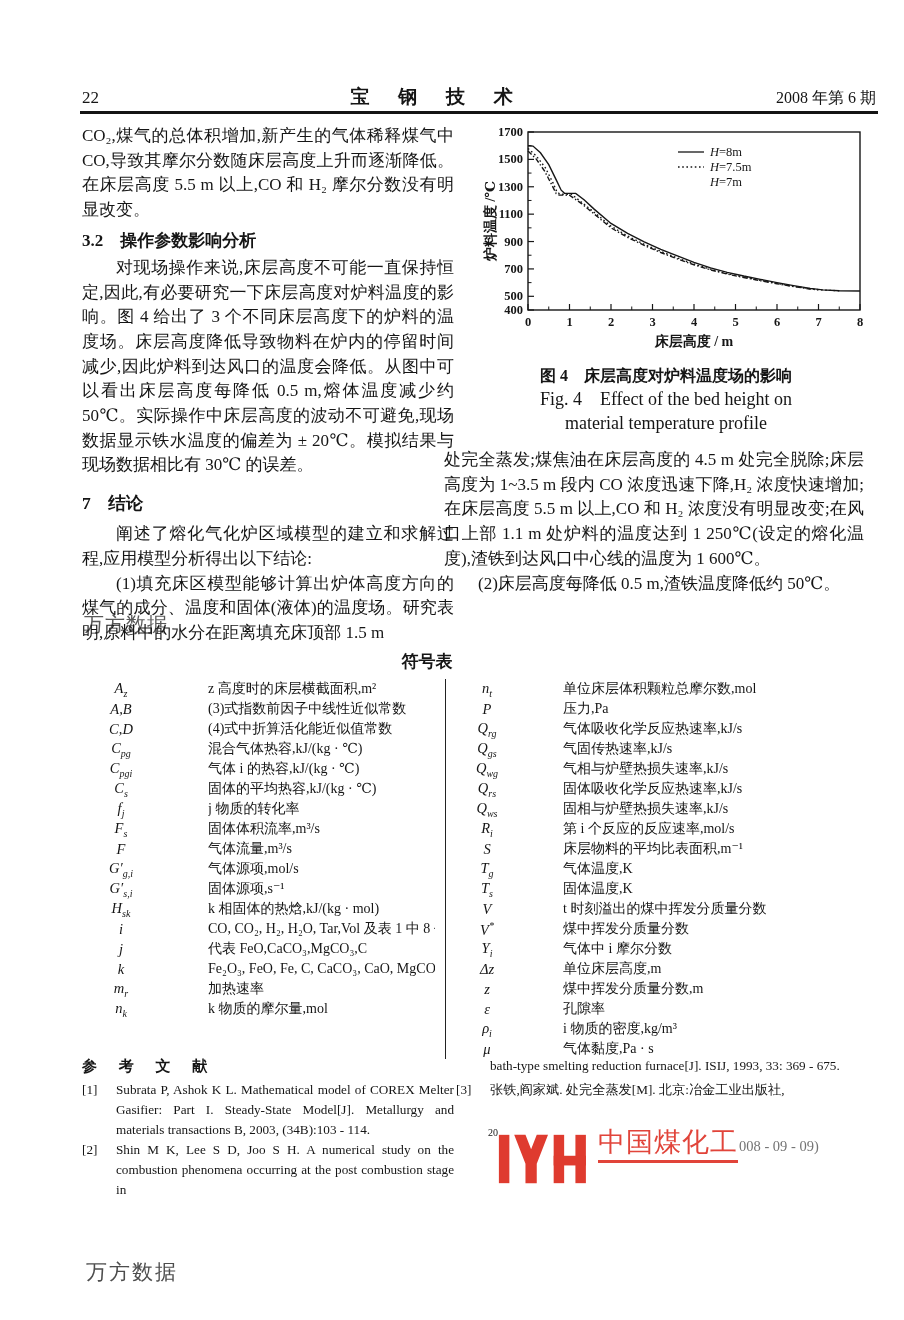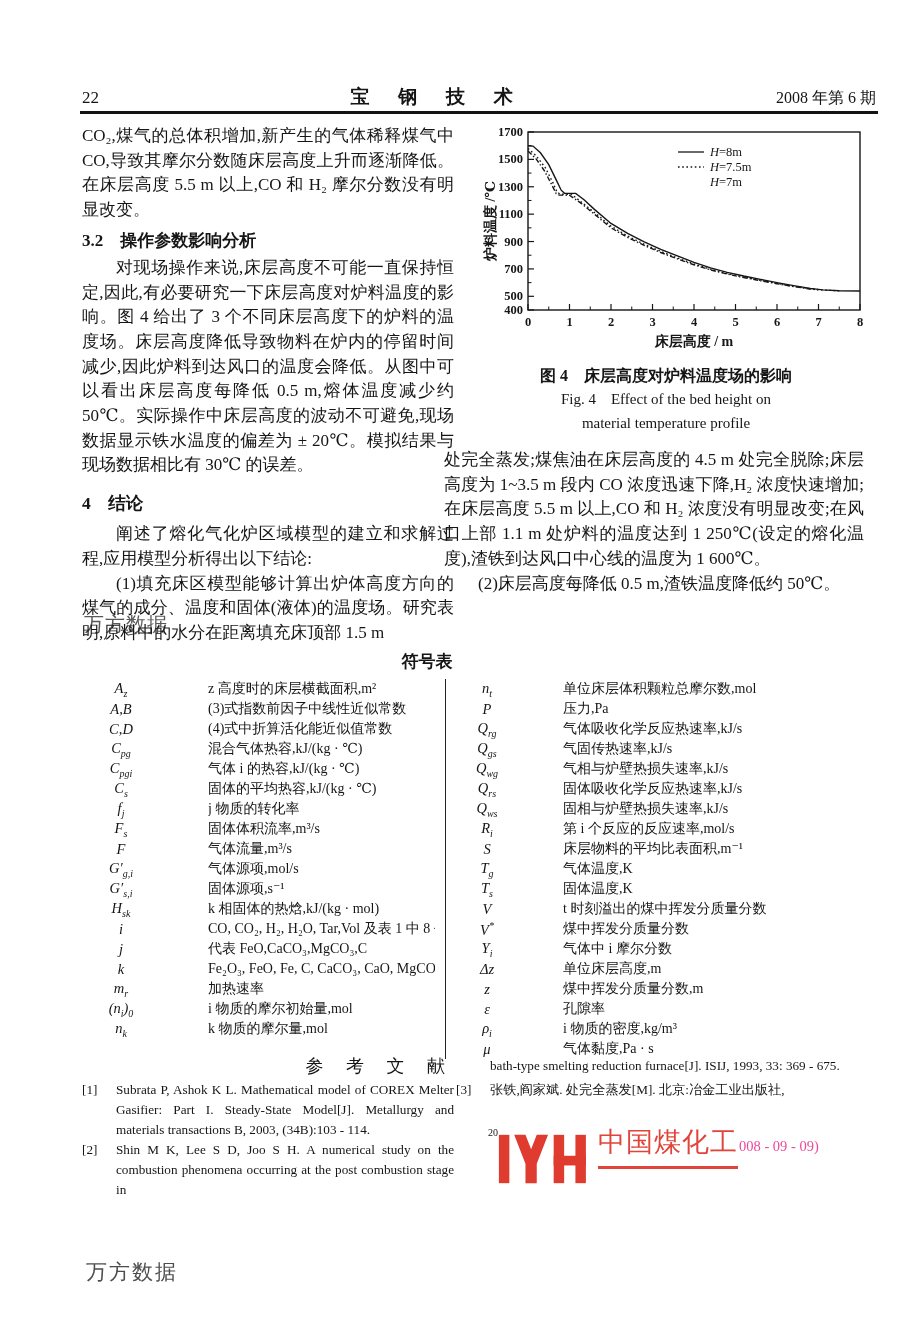--- a/index.html
+++ b/index.html
@@ -14,50 +14,50 @@
   
   #col-left{position:absolute;top:124px;left:82px;width:372px;z-index:2;}
   #fig-block{position:absolute;top:124px;left:456px;width:420px;z-index:2;}
   #rc-text{position:absolute;top:448px;left:444px;width:420px;z-index:2;}
   p.body{margin:0;font-size:17px;line-height:24.7px;text-align:justify;}
   .indent{text-indent:2em;}
   .sec-h{font-size:17px;font-weight:bold;margin:6px 0 4px 0;}
   .sec-h2{font-size:17.5px;font-weight:bold;margin:13px 0 7px 0;}
   
   .cap-cn{margin-top:8px;text-align:center;font-size:16px;font-weight:bold;}
-  .cap-en{text-align:center;font-size:15px;line-height:24px;}
+  .cap-en{text-align:center;font-size:18px;line-height:24px;}
   
   #symbol-title{position:absolute;top:650px;left:82px;width:690px;text-align:center;font-size:17px;font-weight:bold;z-index:2;}
   #symtable{position:absolute;top:679px;left:82px;width:794px;display:flex;z-index:2;}
   .symcol{box-sizing:border-box;}
   .symcol-left{width:364px;border-right:1.6px solid #222;padding-right:10px;}
   .symcol-right{flex:1;padding-left:13px;}
   .symrow{display:flex;height:20px;align-items:center;gap:48px;}
   .symcell{width:78px;text-align:center;font-style:italic;font-size:14.5px;white-space:nowrap;}
   .symcol-right .symcell{width:56px;}
   .symcell sub,.symcell sup{font-size:10px;}
   .defcell{flex:1;font-size:14px;white-space:nowrap;overflow:hidden;}
   
   #refs{position:absolute;top:1056px;left:82px;width:794px;display:flex;z-index:2;}
   .refcol-left{width:372px;}
   .refcol-right{width:420px;margin-left:2px;}
-  .ref-heading{text-align:right;font-size:18px;font-weight:normal;letter-spacing:9px;line-height:20px;}
+  .ref-heading{text-align:left;font-size:15px;font-weight:bold;letter-spacing:9px;line-height:20px;}
   .ref-items{margin-top:4px;}
   .refitem{display:flex;font-size:13.2px;line-height:20px;}
   .refmark{width:34px;flex:none;}
   .reftext{flex:1;text-align:justify;}
   .refcont{font-size:13.2px;line-height:20px;padding-left:34px;text-align:justify;}
   
   #inline-wm{position:absolute;top:611px;left:84px;font-size:20px;color:#3c3c3c;opacity:.85;letter-spacing:1px;z-index:1;}
   #footer-wm{position:absolute;top:1258px;left:86px;font-size:21px;color:#4d4d4d;letter-spacing:2px;z-index:2;}
   #cnmhg{position:absolute;top:1124px;left:498px;display:flex;z-index:3;align-items:flex-start;}
   #cnmhg svg{margin-top:6px;}
   .wm-text{margin-left:8px;}
-  .wm-row1 .wm-cn{color:#e1443a;font-size:27px;letter-spacing:1px;border-bottom:3px solid #e1443a;padding-bottom:9px;}
-  .wm-row1 .wm-frag{font-size:14.5px;color:#ec4899;margin-left:1px;}
+  .wm-row1 .wm-cn{color:#e1443a;font-size:27px;letter-spacing:1px;border-bottom:3px solid #e1443a;padding-bottom:3px;}
+  .wm-row1 .wm-frag{font-size:14.5px;color:#737373;margin-left:1px;}
   .wm-row2{margin-top:3px;}
   .wm-row2 .wm-en{color:#99a1aa;font-size:25px;letter-spacing:7px;font-family:"Liberation Sans","DejaVu Sans",sans-serif;}
   .wm-row2 .wm-frag{font-size:14.5px;color:#1d1d1d;}
   #ref3-frag{position:absolute;top:1127px;left:488px;font-size:10px;z-index:2;}
   
   #chart-wrap{margin-left:26px;}
 </style>
 </head>
 <body>
 
@@ -67,21 +67,21 @@
     <span class="hdr-num">22</span>
     <span class="hdr-title">宝 钢 技 术</span>
     <span class="hdr-issue">2008 年第 6 期</span>
   </div>
   <div id="rule"></div>
 
   <div id="col-left">
     <p class="body">CO₂,煤气的总体积增加,新产生的气体稀释煤气中 CO,导致其摩尔分数随床层高度上升而逐渐降低。在床层高度 5.5 m 以上,CO 和 H₂ 摩尔分数没有明显改变。</p>
     <div class="sec-h">3.2　操作参数影响分析</div>
     <p class="body indent">对现场操作来说,床层高度不可能一直保持恒定,因此,有必要研究一下床层高度对炉料温度的影响。图 4 给出了 3 个不同床层高度下的炉料的温度场。床层高度降低导致物料在炉内的停留时间减少,因此炉料到达风口的温度会降低。从图中可以看出床层高度每降低 0.5 m,熔体温度减少约 50℃。实际操作中床层高度的波动不可避免,现场数据显示铁水温度的偏差为 ± 20℃。模拟结果与现场数据相比有 30℃ 的误差。</p>
-    <div class="sec-h2">4　结论</div>
+    <div class="sec-h2">7　结论</div>
     <p class="body indent">阐述了熔化气化炉区域模型的建立和求解过程,应用模型分析得出以下结论:</p>
     <p class="body indent">(1)填充床区模型能够计算出炉体高度方向的煤气的成分、温度和固体(液体)的温度场。研究表明,原料中的水分在距离填充床顶部 1.5 m</p>
   </div>
 
   <div id="fig-block">
     <div id="chart-wrap"><svg width="384" height="230">
           <rect x="46" y="8" width="332" height="178" fill="none" stroke="#161616" stroke-width="1.4"></rect>
           <line x1="46" y1="8" x2="52" y2="8" stroke="#161616" stroke-width="1.2"></line>
           <text x="41" y="12" text-anchor="end" font-size="12.5" font-weight="bold" font-family="&quot;Liberation Serif&quot;,&quot;DejaVu Serif&quot;,serif" fill="#161616">1700</text>
           <line x1="46" y1="35.38461538461539" x2="52" y2="35.38461538461539" stroke="#161616" stroke-width="1.2"></line>
@@ -215,24 +215,20 @@
         </div>
         <div class="symrow">
           <span class="symcell">k</span>
           <span class="defcell">Fe₂O₃, FeO, Fe, C, CaCO₃, CaO, MgCO₃, MgO</span>
         </div>
         <div class="symrow">
           <span class="symcell">m<sub>r</sub></span>
           <span class="defcell">加热速率</span>
         </div>
         <div class="symrow">
-          <span class="symcell">(n<sub>i</sub>)<sub>0</sub></span>
-          <span class="defcell">i 物质的摩尔初始量,mol</span>
-        </div>
-        <div class="symrow">
           <span class="symcell">n<sub>k</sub></span>
           <span class="defcell">k 物质的摩尔量,mol</span>
         </div>
       </div>
     <div class="symcol symcol-right" id="symtable-right">
         <div class="symrow">
           <span class="symcell">n<sub>t</sub></span>
           <span class="defcell">单位床层体积颗粒总摩尔数,mol</span>
         </div>
         <div class="symrow">

